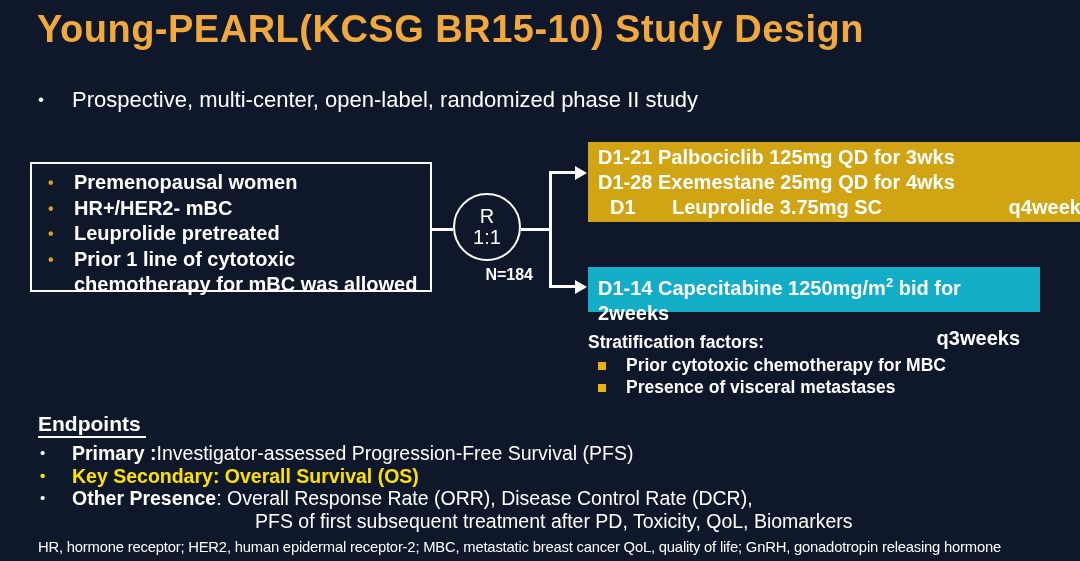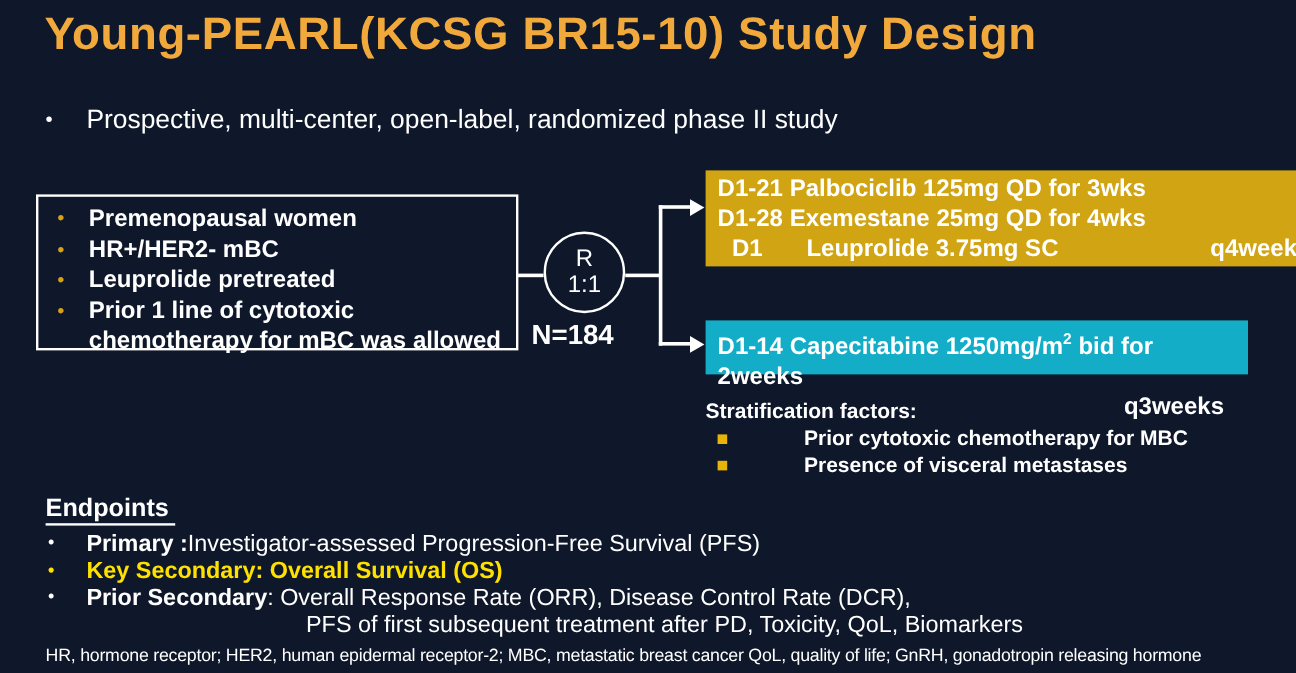--- a/index.html
+++ b/index.html
@@ -15,21 +15,21 @@
   
   .subtitle{position:absolute;left:38px;top:87px;display:flex;align-items:flex-start;font-size:22px;}
   .subtitle .dot{width:34px;font-size:17px;line-height:26px;}
   
   .elig-box{position:absolute;left:30px;top:162px;width:402px;height:130px;border:2px solid #fff;box-sizing:border-box;}
   .elig-list{margin:0;padding:6px 8px 0 8px;list-style:none;}
   .elig-list li{display:flex;font-size:20px;font-weight:bold;line-height:25.5px;}
   .elig-list .dot{width:34px;flex:0 0 34px;color:#D9A018;font-size:16px;text-align:left;padding-left:8px;box-sizing:border-box;}
   
   .rand-circle{position:absolute;left:453px;top:193px;width:68px;height:68px;border:2.5px solid #fff;border-radius:50%;box-sizing:border-box;display:flex;flex-direction:column;align-items:center;justify-content:center;font-size:20px;line-height:21px;}
-  .n-label{position:absolute;left:443px;top:266px;width:90px;text-align:left;font-size:23px;font-weight:bold;}
+  .n-label{position:absolute;left:443px;top:266px;width:90px;text-align:right;font-size:16px;font-weight:bold;}
   
   .hline,.vline{position:absolute;background:#fff;}
   .conn-box-circle{left:430px;top:228px;width:23px;height:3px;}
   .conn-circle-v{left:521px;top:228px;width:30px;height:3px;}
   .trunk{left:549px;top:171px;width:3px;height:117px;}
   .branch-top{left:549px;top:171px;width:27px;height:3px;}
   .branch-bottom{left:549px;top:285px;width:27px;height:3px;}
   .arrowhead{position:absolute;width:0;height:0;border-top:7px solid transparent;border-bottom:7px solid transparent;border-left:12px solid #fff;}
   .arrow-top{left:575px;top:165.5px;}
   .arrow-bottom{left:575px;top:279.5px;}
@@ -37,21 +37,21 @@
   .arm-a{position:absolute;left:588px;top:142px;width:524px;height:80px;background:#D1A413;box-sizing:border-box;padding:3px 10px;font-size:20px;font-weight:bold;line-height:25px;}
   .arm-a .l3{display:flex;margin-left:12px;}
   .arm-a .l3 .day{width:62px;flex:0 0 62px;}
   .arm-a .l3 .sched{margin-left:auto;padding-right:10px;}
   .arm-b{position:absolute;left:588px;top:267px;width:452px;height:45px;background:#14ADC8;box-sizing:border-box;padding:3px 10px;font-size:20px;font-weight:bold;line-height:25px;}
   .arm-b sup{font-size:13px;}
   .arm-b .l2{text-align:right;padding-right:10px;}
   
   .strat{position:absolute;left:588px;top:331px;width:480px;}
   .strat-heading{font-size:17.5px;font-weight:bold;line-height:22px;margin-bottom:2px;}
-  .strat-item{display:flex;align-items:flex-start;font-size:17.5px;font-weight:bold;line-height:21.5px;gap:44px;}
+  .strat-item{display:flex;align-items:flex-start;font-size:17.5px;font-weight:bold;line-height:21.5px;}
   .strat-item .sq{flex:0 0 8px;width:8px;height:8px;background:#E9B409;margin:7px 20px 0 10px;}
   
   .endpoints{position:absolute;left:38px;top:412px;width:1010px;}
   .ep-heading{display:inline-block;font-size:21px;font-weight:bold;border-bottom:2.5px solid #fff;padding-right:5px;margin-bottom:4px;}
   .ep-row{display:flex;font-size:19.5px;line-height:22.5px;}
   .ep-row .dot{flex:0 0 34px;width:34px;font-size:15px;padding-left:2px;box-sizing:border-box;}
   .ep-row b{font-weight:bold;}
   .ep-key{color:#FFE100;font-weight:bold;}
   .ep-key .dot{color:#FFE100;}
   .ep-cont{margin-left:217px;font-size:19.5px;line-height:22.5px;}
@@ -139,20 +139,20 @@
     <div class="ep-row">
       <span class="dot">•</span>
       <span><b>Primary :</b><span>Investigator-assessed Progression-Free Survival (PFS)</span></span>
     </div>
     <div class="ep-row ep-key">
       <span class="dot">•</span>
       <span><b>Key Secondary: </b><b>Overall Survival (OS)</b></span>
     </div>
     <div class="ep-row">
       <span class="dot">•</span>
-      <span><b>Prior Secondary</b><span>: Overall Response Rate (ORR), Disease Control Rate (DCR),</span></span>
+      <span><b>Other Presence</b><span>: Overall Response Rate (ORR), Disease Control Rate (DCR),</span></span>
     </div>
     <div class="ep-cont">PFS of first subsequent treatment after PD, Toxicity, QoL, Biomarkers</div>
   </div>
 
   <div class="footnote">HR, hormone receptor; HER2, human epidermal receptor-2; MBC, metastatic breast cancer QoL, quality of life; GnRH, gonadotropin releasing hormone</div>
 
 </div>
 
 </body></html>

